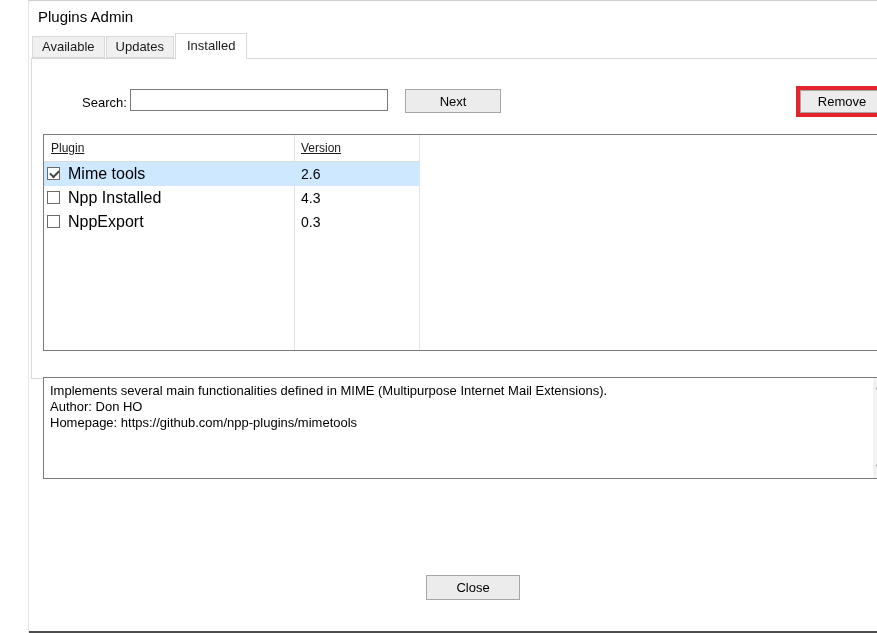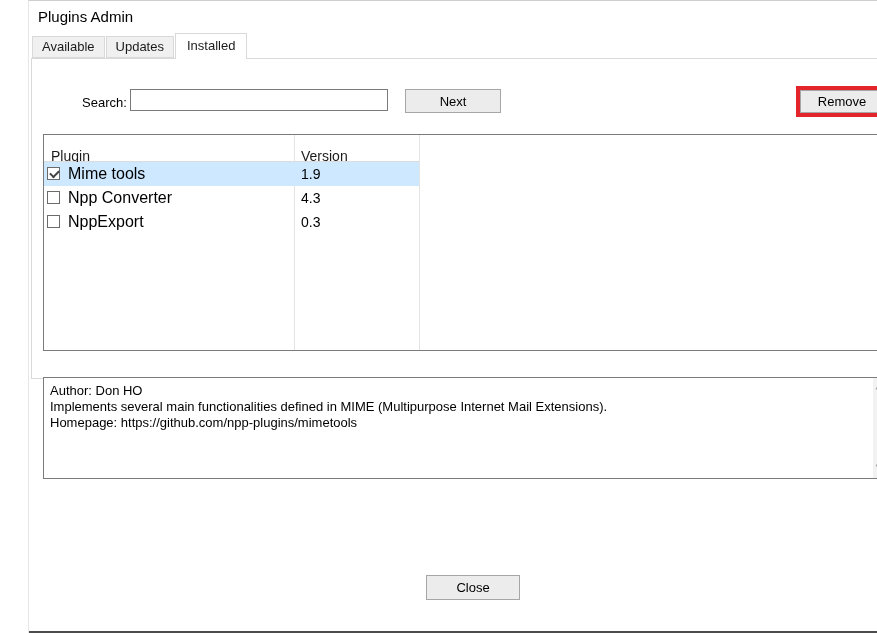--- a/index.html
+++ b/index.html
@@ -38,21 +38,21 @@
   .remove-anno { position:absolute; left:764px; top:27px; width:92px; height:31px;
     border:4px solid #e3242b; }
   .remove-btn { width:100%; height:100%; border:1px solid #a6a6a6; }
 
   
   .plugin-table { position:absolute; left:11px; top:75px; width:848px; height:217px;
     border:1px solid #7b7b7b; background:#fff; }
   .col-line { position:absolute; top:0; width:1px; height:100%; background:#e3e3e3; }
   .col-line.c1 { left:250px; } .col-line.c2 { left:375px; }
   .hdr-underline { position:absolute; left:0; top:26px; width:375px; height:1px; background:#dcdcdc; }
-  .hdr-cell { position:absolute; top:8px; height:26px; line-height:26px; font-size:14px; color:#1a1a1a; }
+  .hdr-cell { position:absolute; top:0; height:26px; line-height:26px; font-size:12px; color:#1a1a1a;text-decoration:underline; }
   .hdr-plugin { left:7px; } .hdr-version { left:257px; }
   .rows { position:absolute; left:0; top:27px; width:100%; }
   .row { position:relative; height:24px; width:375px; }
   .row.selected { background:#cde8ff; }
   .cbx { position:absolute; left:3px; top:5px; width:13px; height:13px;
     border:1px solid #6b6b6b; background:#fff; }
   .cbx.checked::after { content:""; position:absolute; left:2px; top:2px;
     width:7px; height:4px; border-left:2px solid #424242; border-bottom:2px solid #424242;
     transform:rotate(-45deg); }
   .cell-name { position:absolute; left:24px; top:0; height:24px; line-height:24px; font-size:16px; color:#000; }
@@ -100,39 +100,39 @@
       <div class="col-line c1"></div>
       <div class="col-line c2"></div>
       <div class="hdr-underline"></div>
       <div class="hdr-cell hdr-plugin">Plugin</div>
       <div class="hdr-cell hdr-version">Version</div>
 
       <div class="rows">
         <div class="row selected">
           <span class="cbx checked"></span>
           <span class="cell-name">Mime tools</span>
-          <span class="cell-ver">1.9</span>
+          <span class="cell-ver">2.6</span>
         </div>
         <div class="row">
           <span class="cbx"></span>
-          <span class="cell-name">Npp Converter</span>
+          <span class="cell-name">Npp Installed</span>
           <span class="cell-ver">4.3</span>
         </div>
         <div class="row">
           <span class="cbx"></span>
           <span class="cell-name">NppExport</span>
           <span class="cell-ver">0.3</span>
         </div>
       </div>
     </div>
 
     <div class="desc-box">
       <div class="desc-text">
+        <div>Implements several main functionalities defined in MIME (Multipurpose Internet Mail Extensions).</div>
         <div>Author: Don HO</div>
-        <div>Implements several main functionalities defined in MIME (Multipurpose Internet Mail Extensions).</div>
         <div>Homepage: https://github.com/npp-plugins/mimetools</div>
       </div>
       <div class="vscroll">
         <div class="scroll-arrow up">
             <span class="chev up"></span>
           </div>
         <div class="scroll-arrow down">
             <span class="chev down"></span>
           </div>
       </div>

